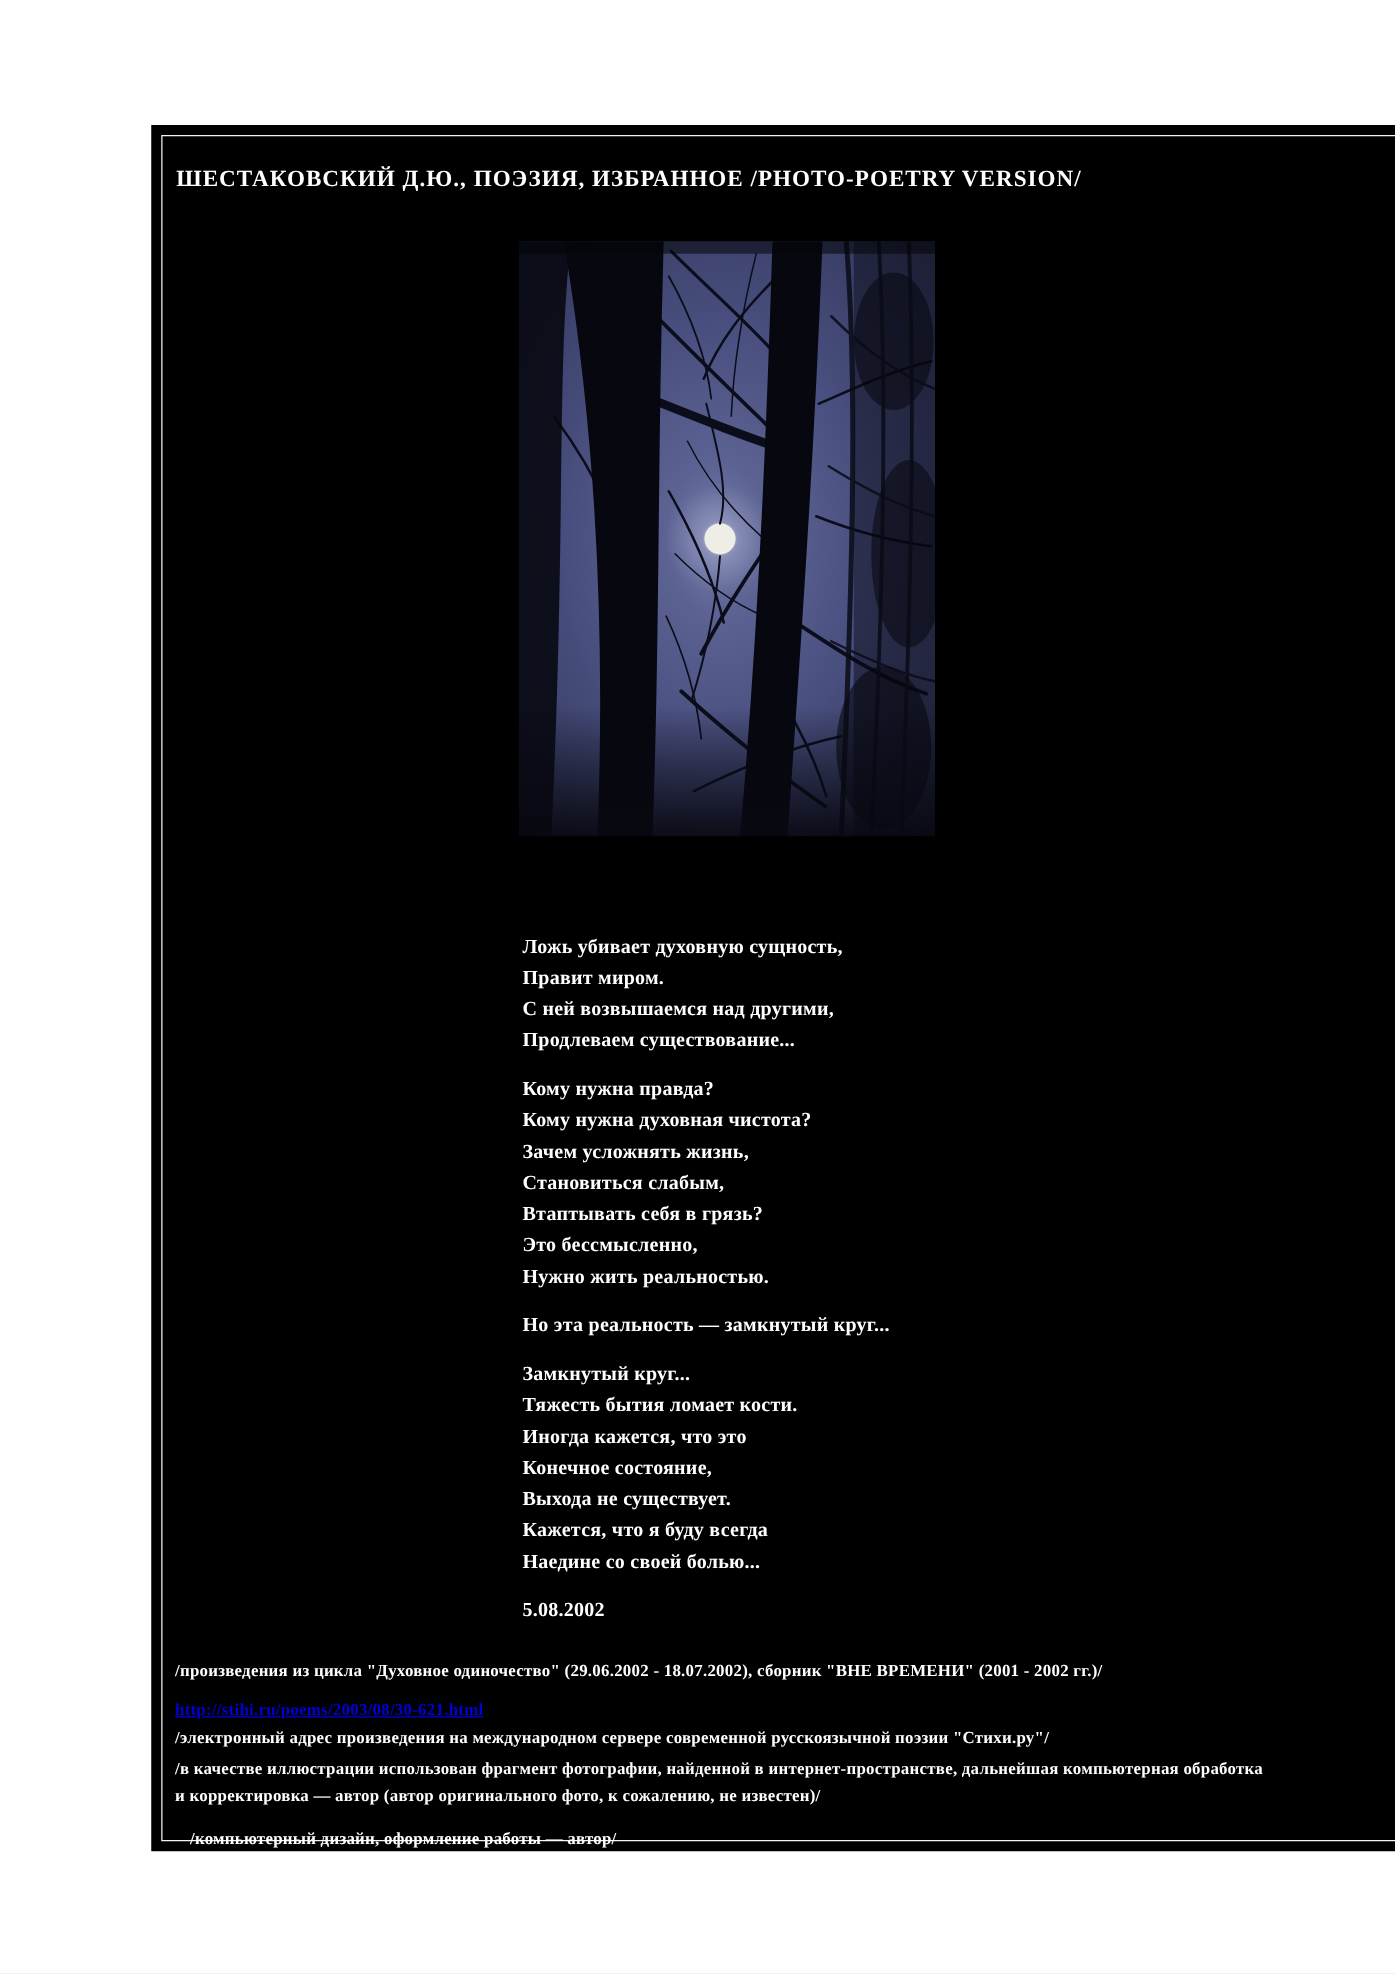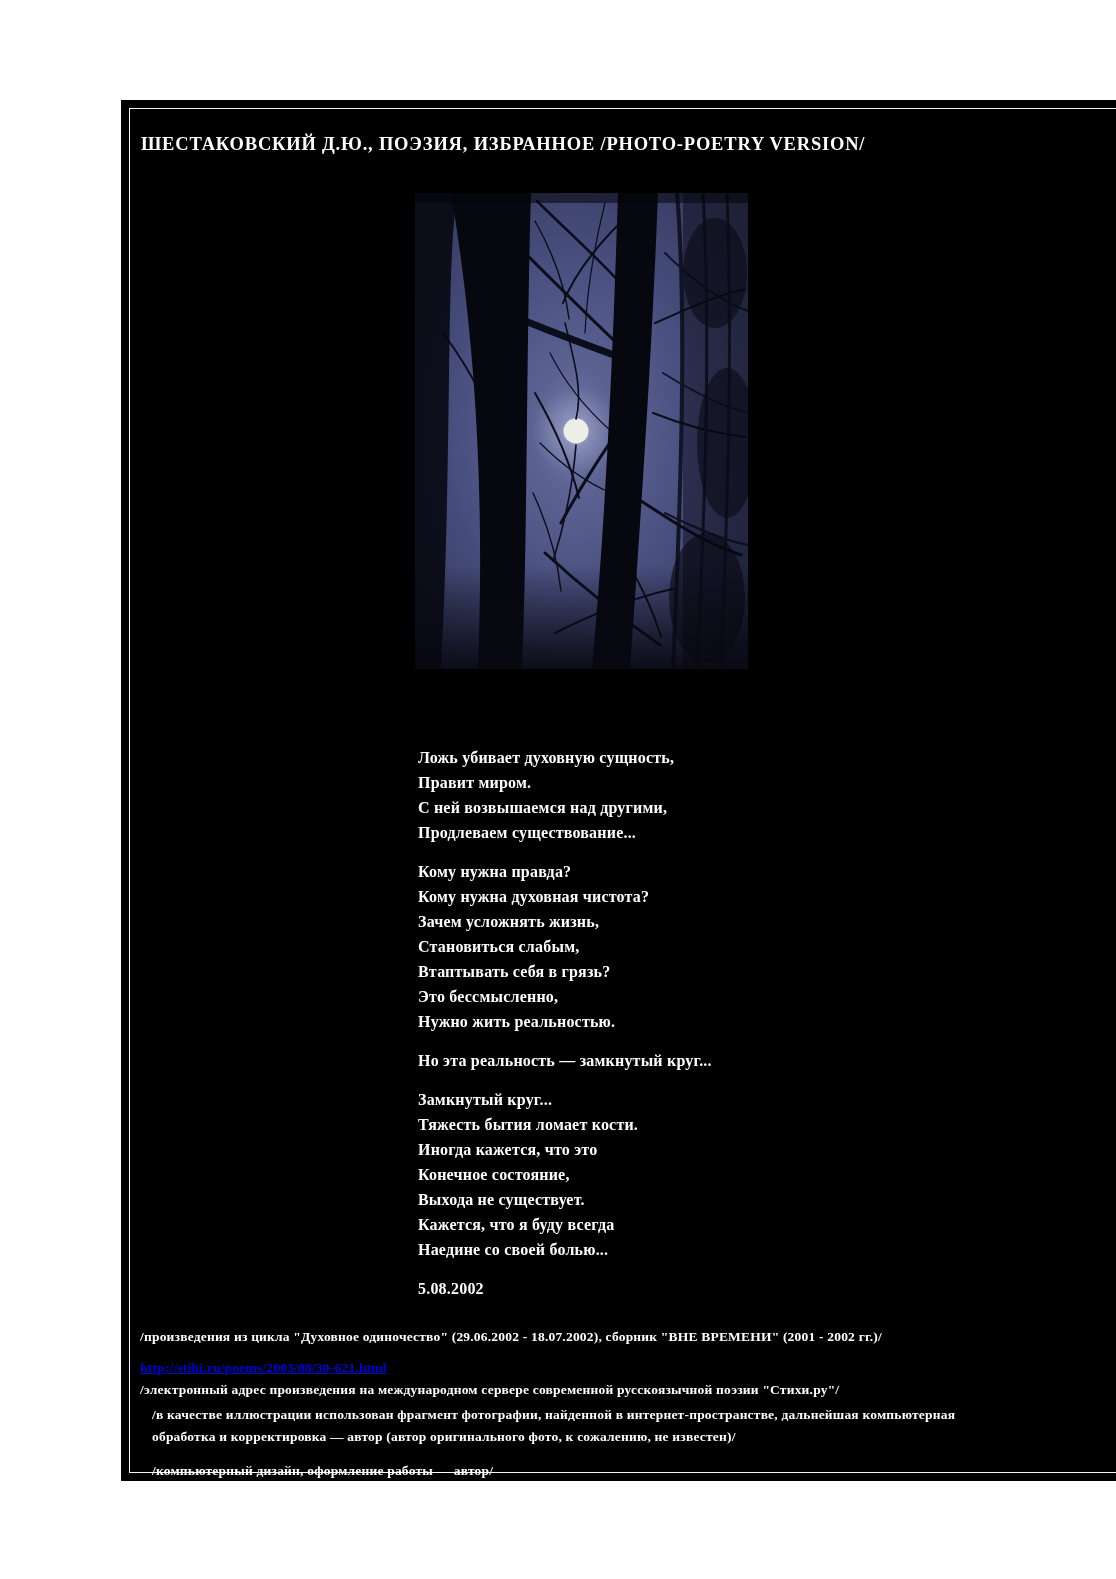--- a/index.html
+++ b/index.html
@@ -63,21 +63,21 @@
     left: 19px; top: 1226px;
     width: 874px;
     font-size: 13.5px;
     font-weight: bold;
     line-height: 22px;
     letter-spacing: 0.2px;
   }
   .footer .fnote   { margin: 0 0 9px 0; }
   .footer .flink   { margin: 0; }
   .footer .fnote2  { margin: 0 0 3px 0; }
-  .footer .fnote3  { margin: 0 0 2px 12px; }
+  .footer .fnote3  { margin: 0 0 2px 0; }
   .footer .fnote4  { margin: 12px; }
   .footer a {
     color: #0000dd;
     text-decoration: underline;
     font-weight: bold;
   }
 </style>
 </head>
 <body>
 

